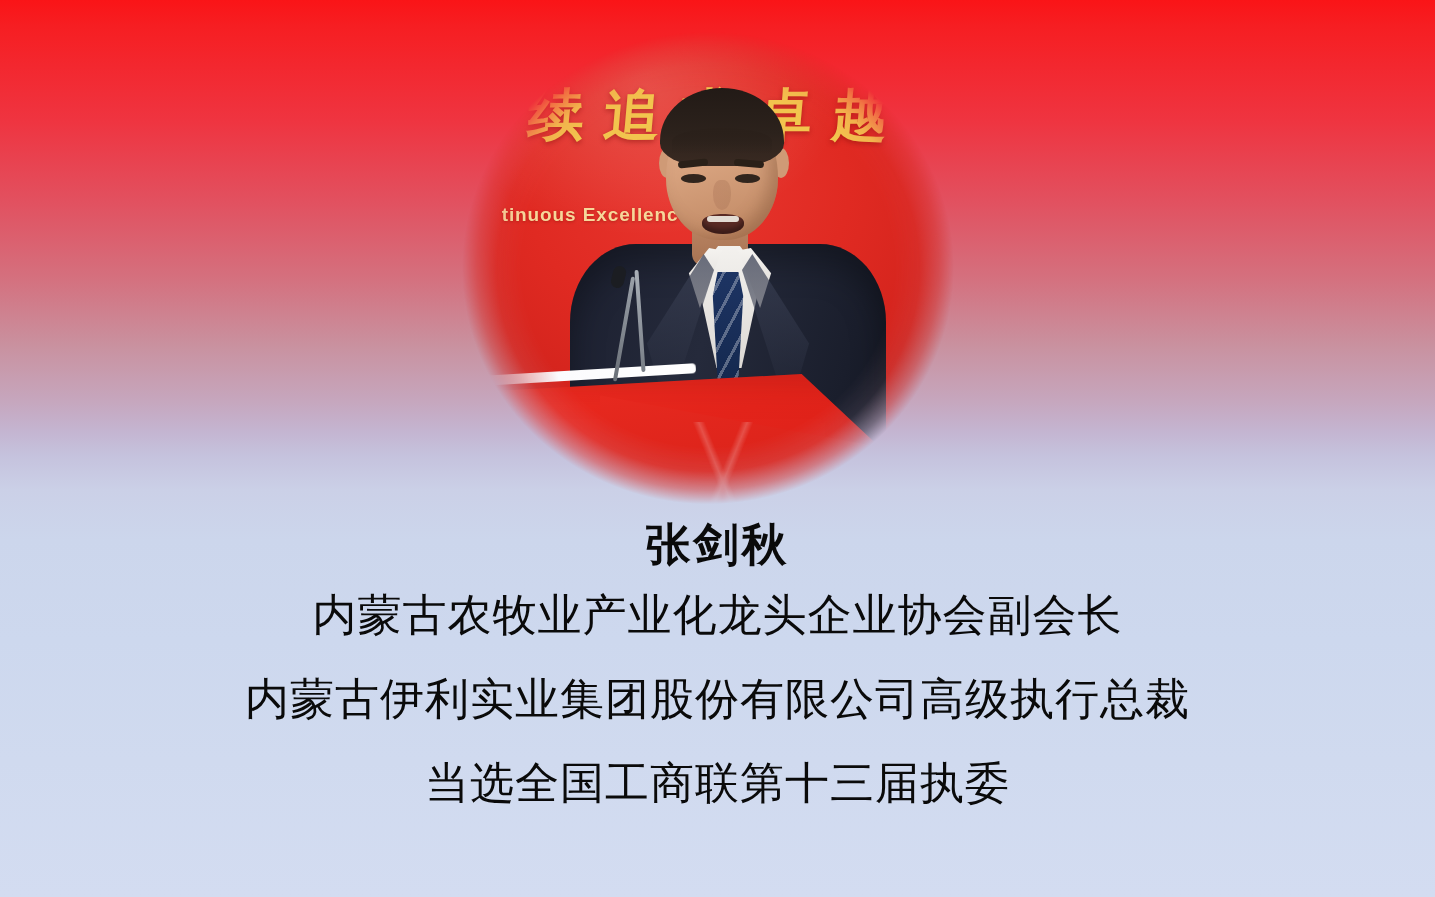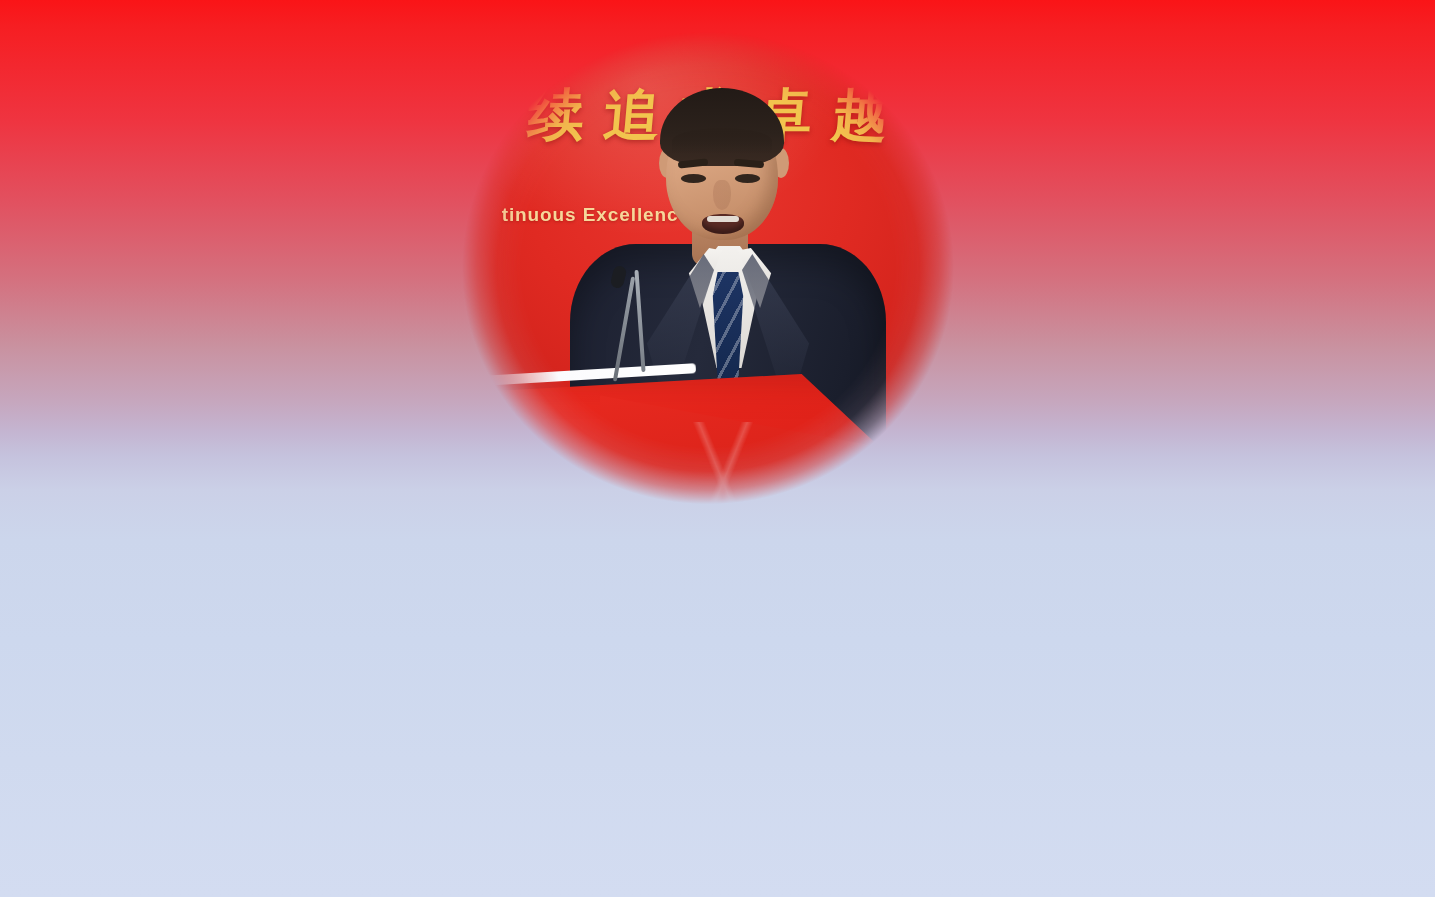--- a/index.html
+++ b/index.html
@@ -275,14 +275,20 @@
       <div class="podium"></div>
       <div class="podium-face"></div>
       <div class="podium-x"></div>
       <div class="podium-top"></div>
       <div class="mic-stem"></div>
       <div class="mic-stem2"></div>
       <div class="mic-head"></div>
     </div>
   </div>
 
+  <div class="caption">
+    <div class="name">张剑秋</div>
+    <div class="line">内蒙古农牧业产业化龙头企业协会副会长</div>
+    <div class="line">内蒙古伊利实业集团股份有限公司高级执行总裁</div>
+    <div class="line">当选全国工商联第十三届执委</div>
+  </div>
 
 </div>
 
 </body></html>

